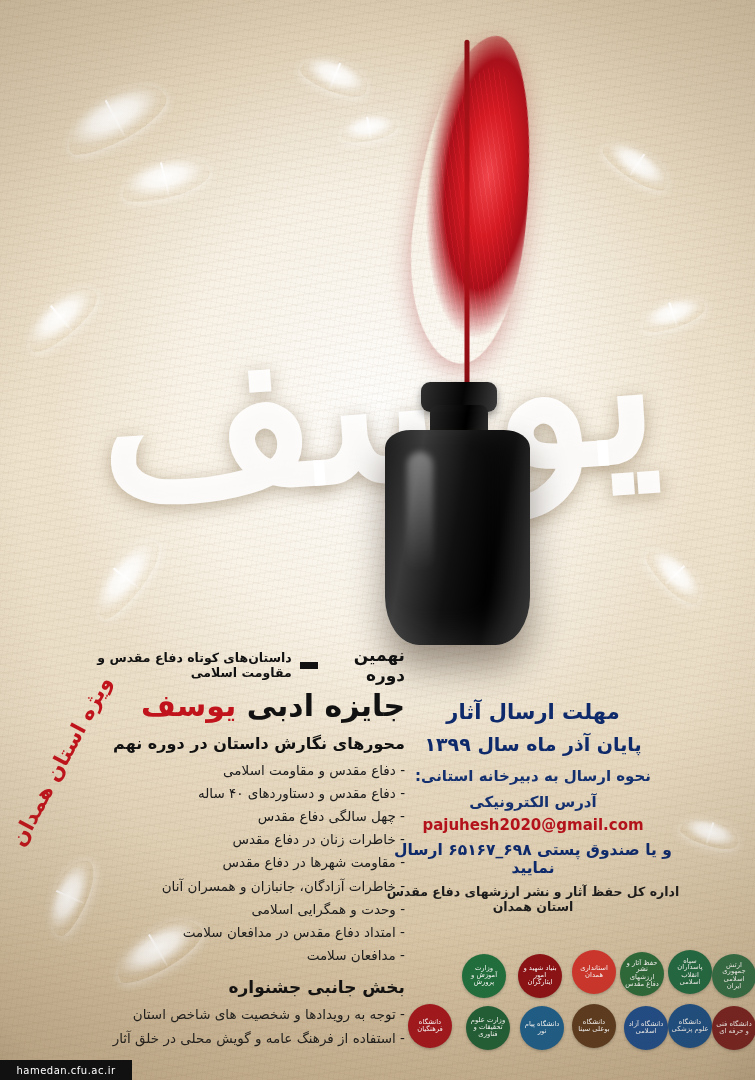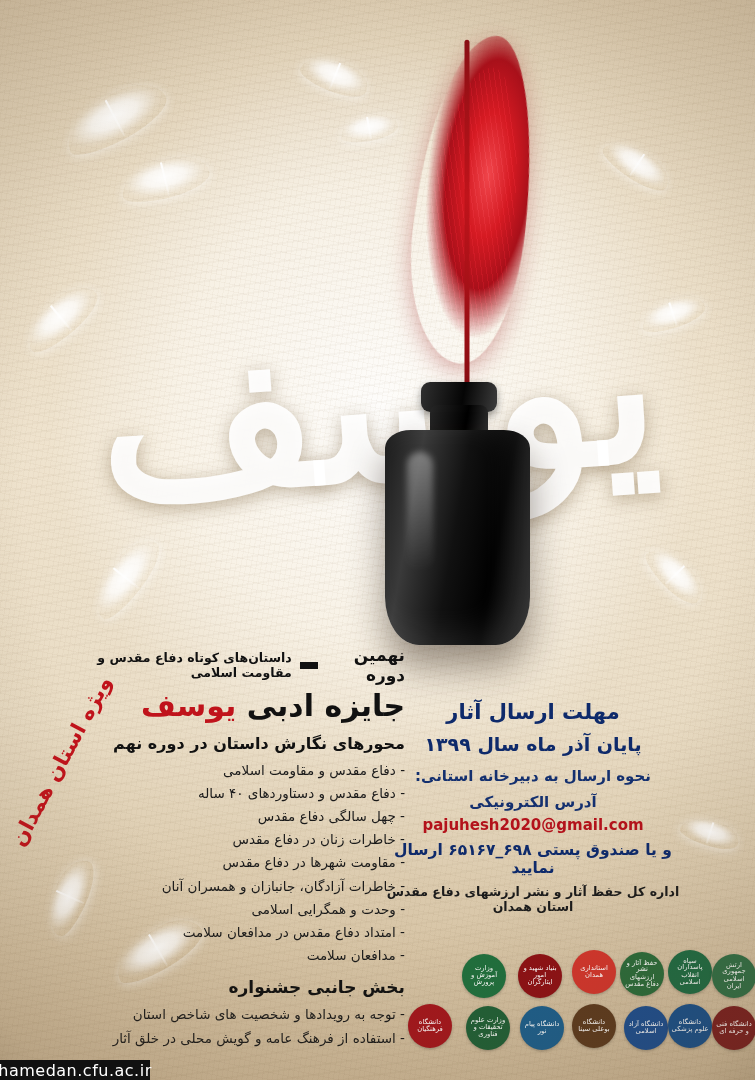--- a/index.html
+++ b/index.html
@@ -158,22 +158,22 @@
   }
   .logo{
     position:absolute;width:44px;height:44px;border-radius:50%;
     display:flex;align-items:center;justify-content:center;
     font-size:8px;color:#fff;text-align:center;line-height:1.05;
     box-shadow:0 1px 3px rgba(0,0,0,0.25);
     overflow:hidden;
   }
   .logo span{display:block;transform:scale(0.85);}
   .footer-url{
-    position:absolute;left:0;bottom:0;height:20px;width:150px;
-    background:#111;color:#fff;font-size:16px;
+    position:absolute;left:0;bottom:0;height:20px;width:132px;
+    background:#111;color:#fff;font-size:10px;
     display:flex;align-items:center;justify-content:center;
     direction:ltr;letter-spacing:0.5px;
   }
 </style>
 </head>
 <body>
 
 <div class="poster">
 
   <div class="grain"></div>

